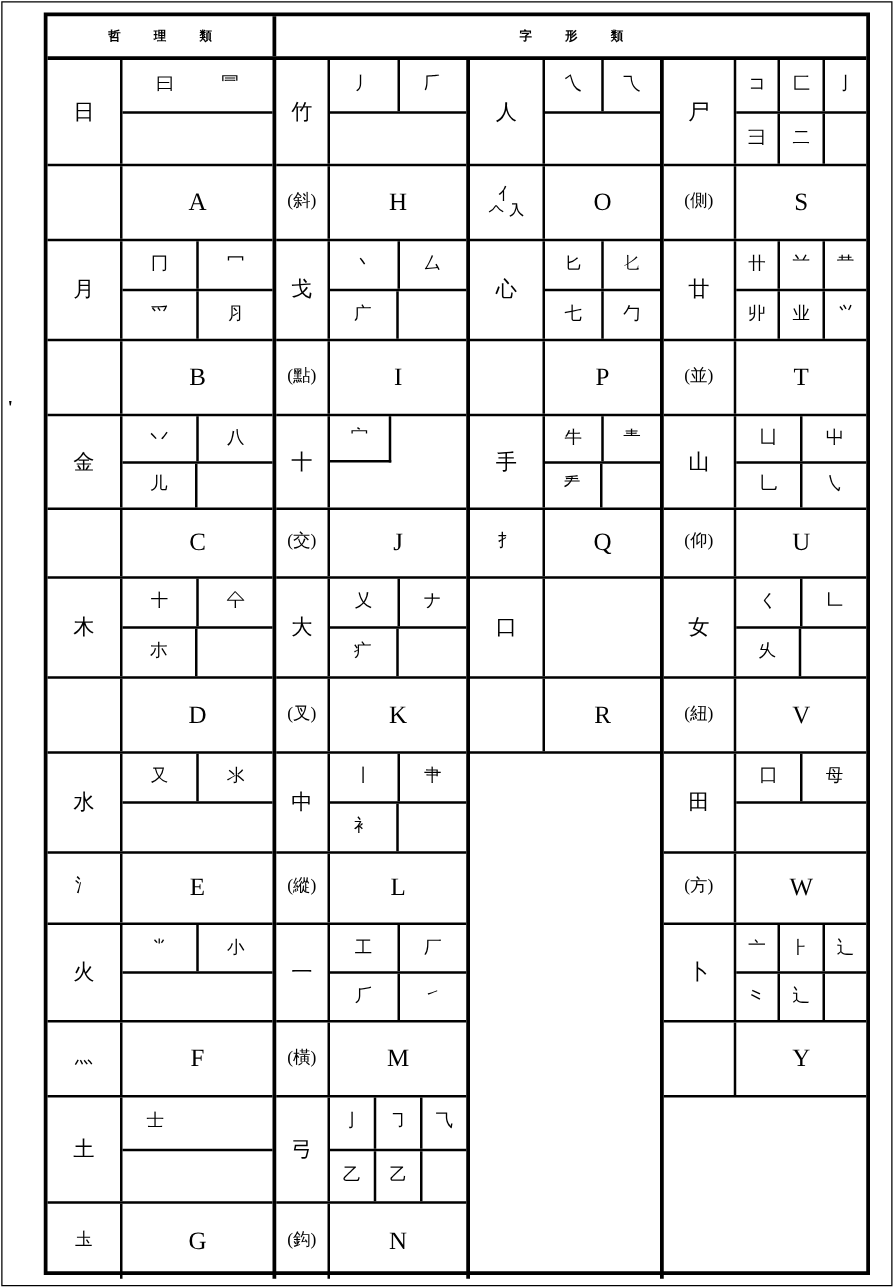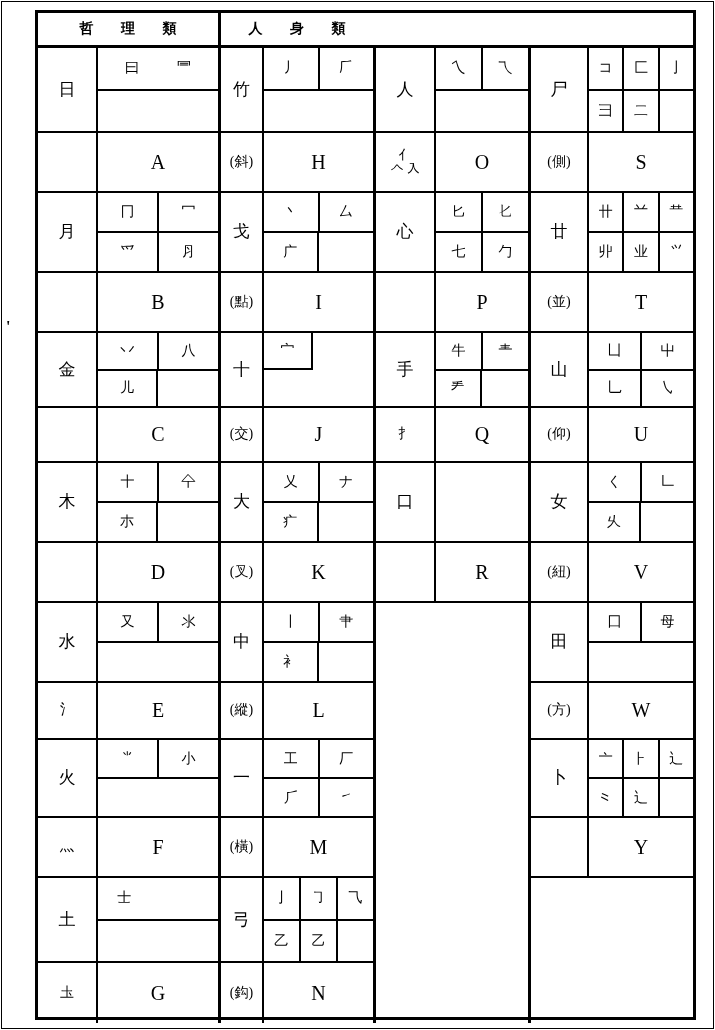--- a/index.html
+++ b/index.html
@@ -11,21 +11,21 @@
   .artifact{position:absolute;left:6px;top:318px;font-size:16px;font-weight:bold;}
 
   .tbl{
     position:absolute;left:35px;top:10px;width:661px;height:1010px;
     border:3px solid #000;box-sizing:border-box;background:#fff;
     display:flex;flex-direction:column;
   }
   .hdr{display:flex;flex:0 0 35px;border-bottom:3px solid #000;box-sizing:border-box;}
   .hcell{
     box-sizing:border-box;display:flex;align-items:center;justify-content:center;
-    font-size:14px;font-weight:bold;letter-spacing:12px;text-indent:12px;white-space:nowrap;overflow:hidden;
+    font-size:10px;font-weight:bold;letter-spacing:12px;text-indent:12px;white-space:nowrap;overflow:hidden;
   }
   .hcell + .hcell{border-left:3px solid #000;}
   .hw1{flex:0 0 180px;} .hw2{flex:0 0 155px;} .hw3{flex:0 0 155px;} .hw4{flex:1;}
 
   .tbody{display:flex;flex:1;}
   .grp{display:flex;flex-direction:column;box-sizing:border-box;}
   .grp + .grp{border-left:3px solid #000;}
   .g1{flex:0 0 180px;} .g2{flex:0 0 155px;} .g3{flex:0 0 155px;} .g4{flex:1;}
 
   .krow{display:flex;border-bottom:2px solid #000;box-sizing:border-box;min-height:0;}
@@ -64,21 +64,21 @@
 </head>
 <body>
 
 <div class="scan-frame"></div>
 <div class="artifact">'</div>
 
 <div class="tbl">
 
   <div class="hdr">
     <div class="hcell hw1">哲 理 類</div>
-    <div class="hcell hw3">人 身 類</div>
+    <div class="hcell hw4">字 形 類</div>
   </div>
 
   <div class="tbody">
 
     <div class="grp g1">
 
       <div class="krow" style="height:85px">
         <div class="ncell">日</div>
         <div class="wcell">
           <div class="arow u">

